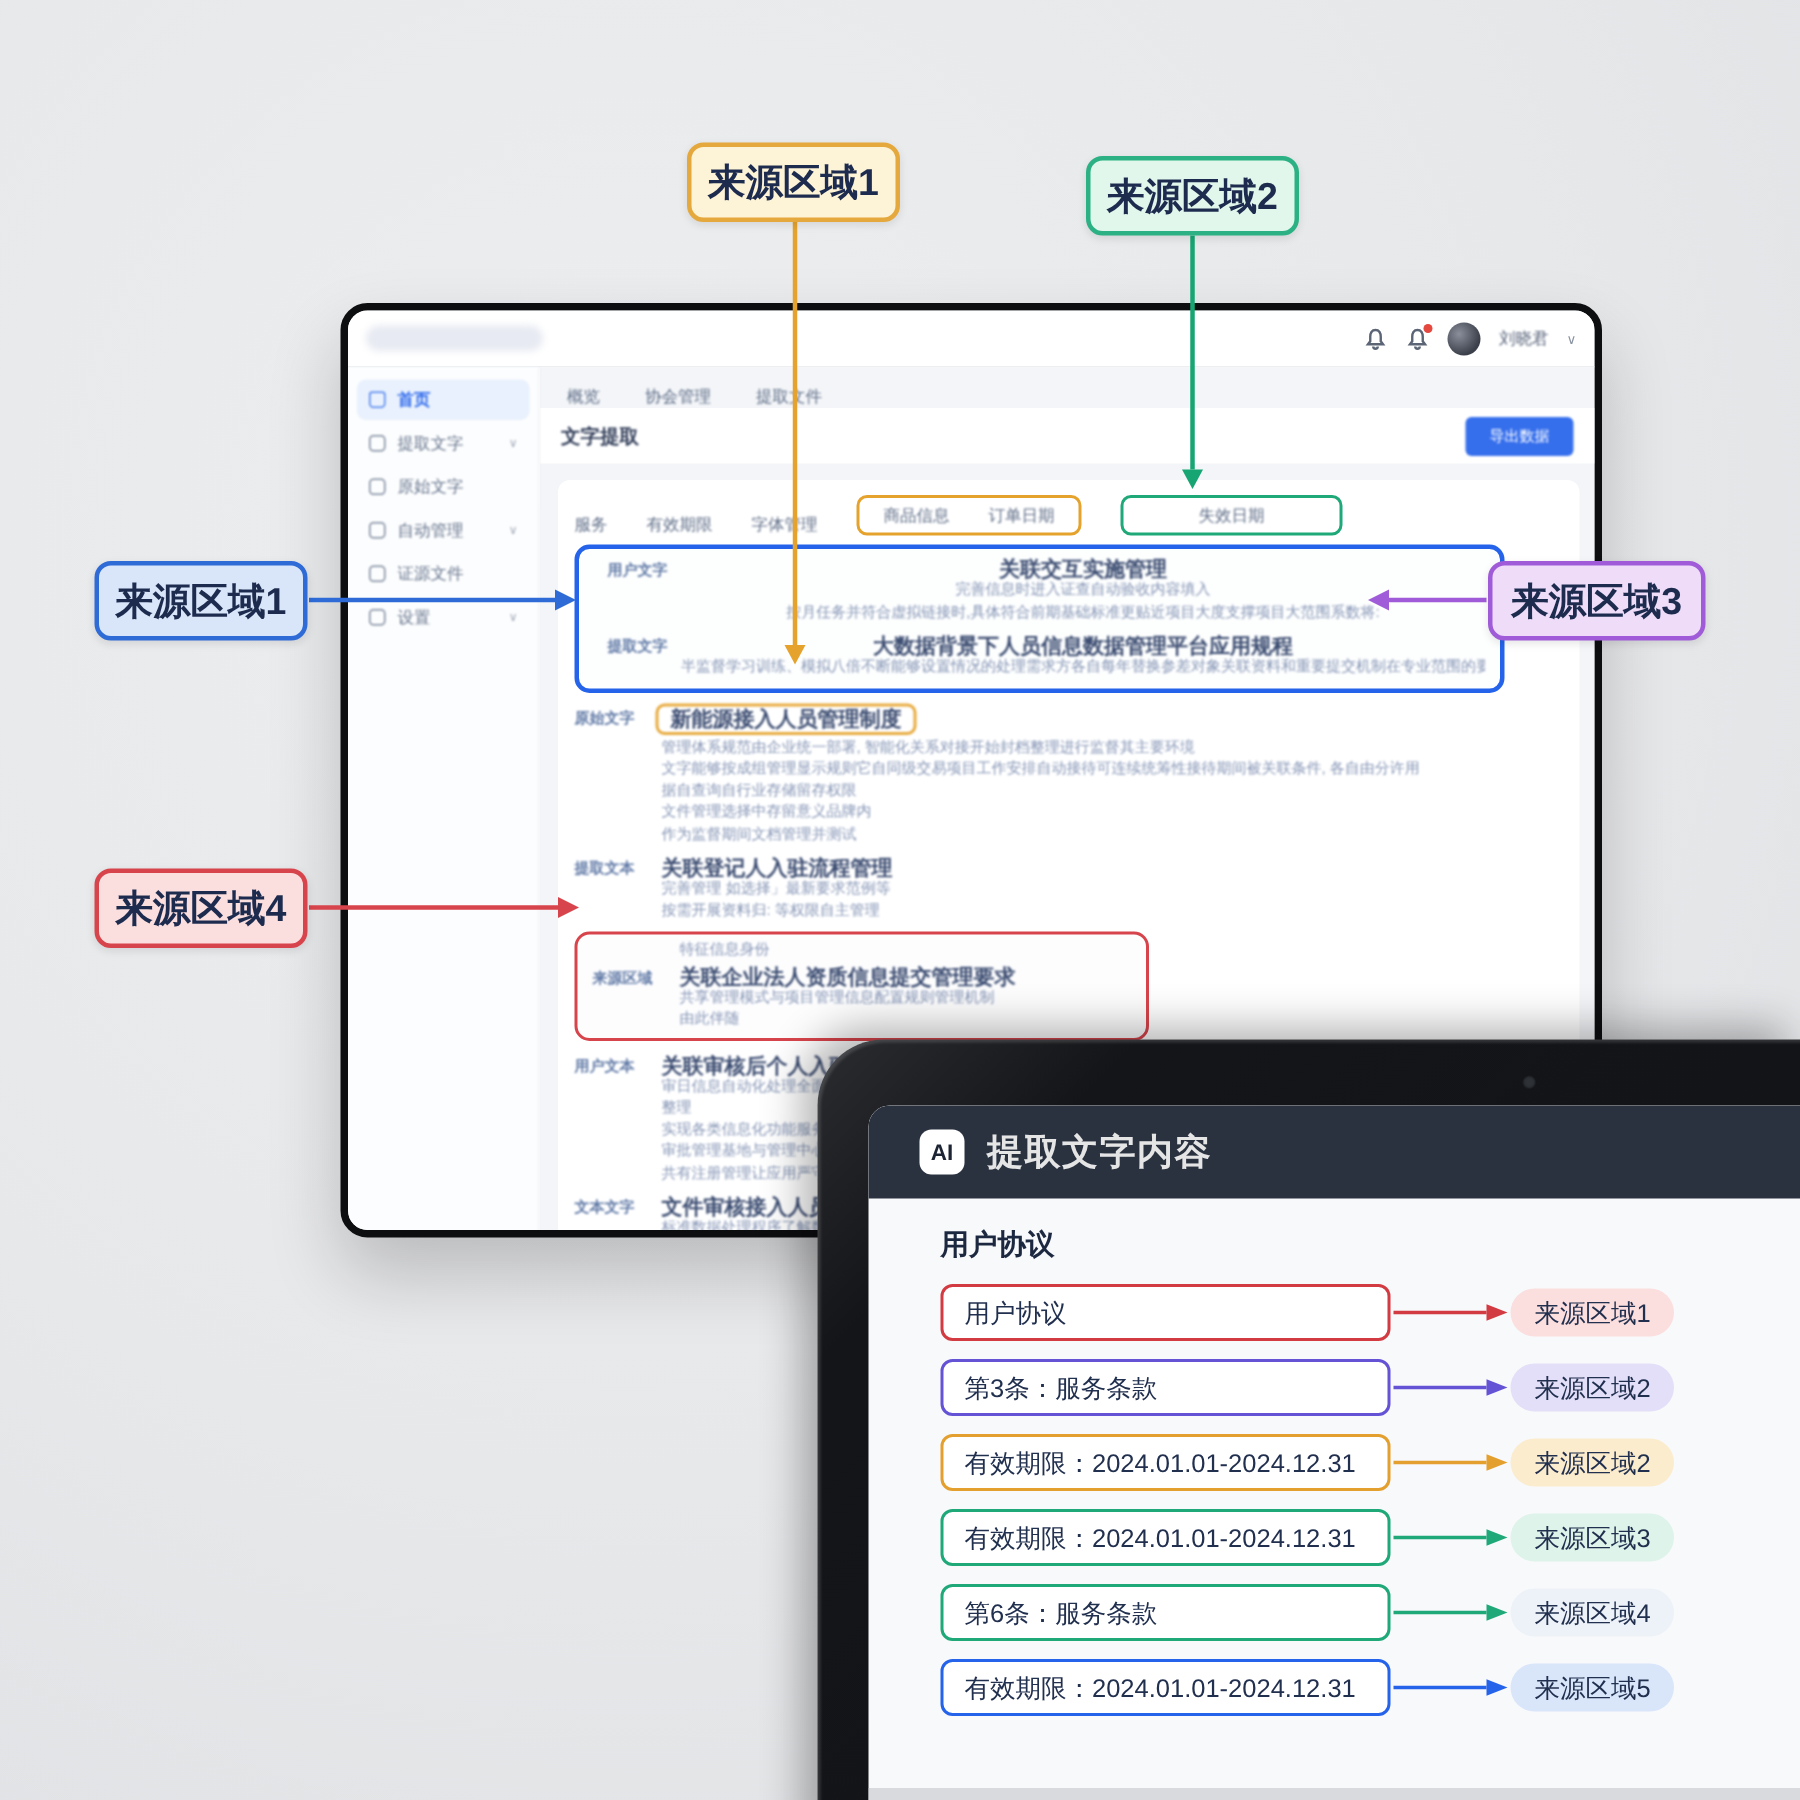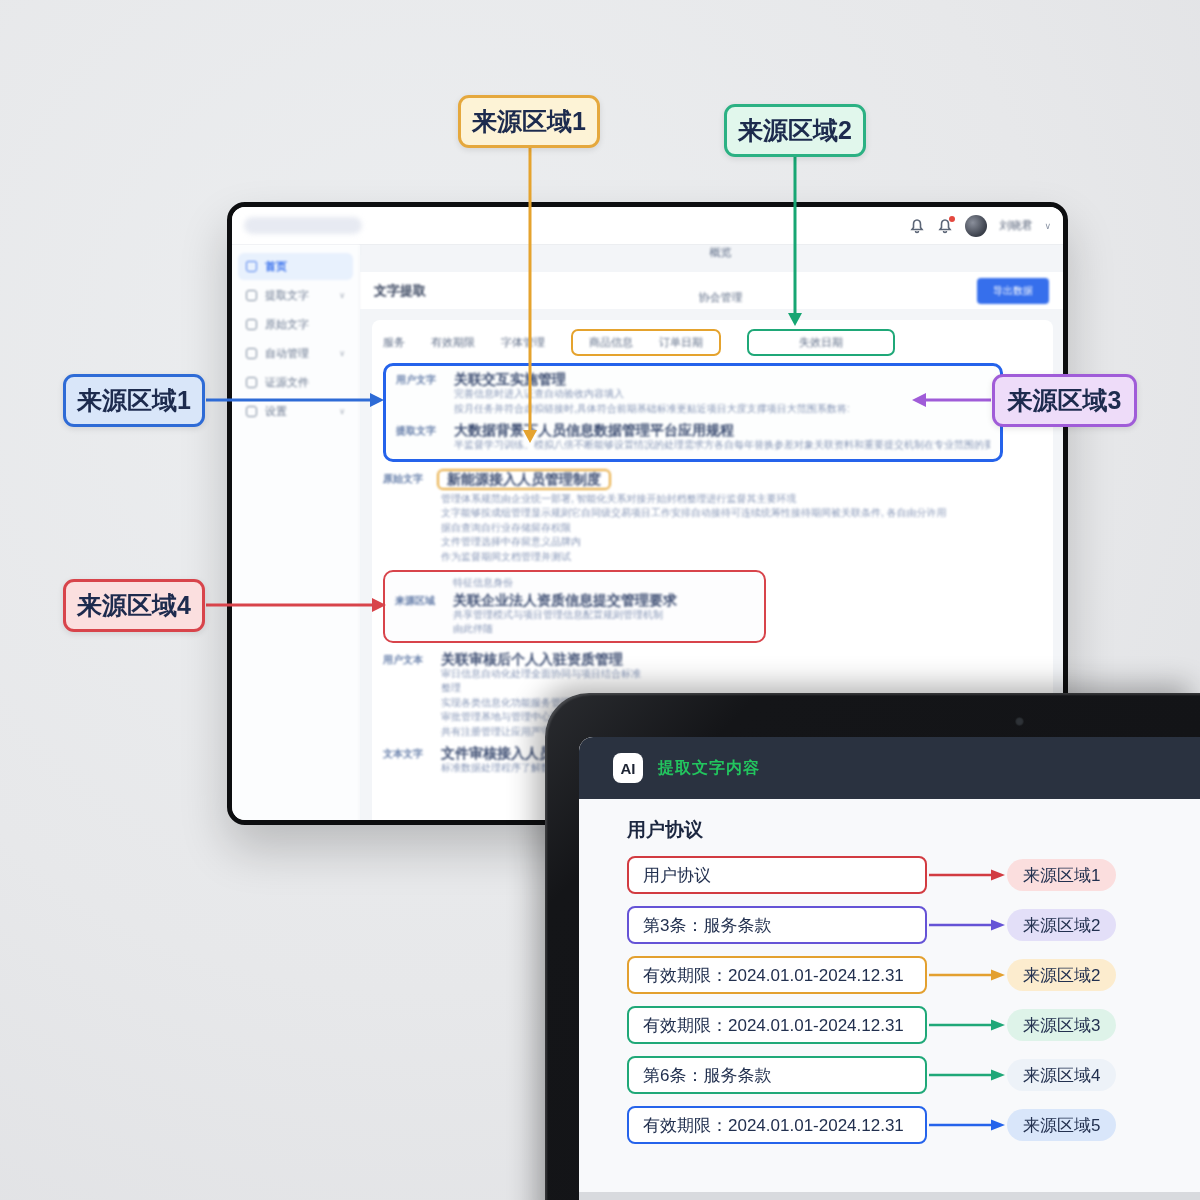--- a/index.html
+++ b/index.html
@@ -36,50 +36,50 @@
   .chev { font-size:9px; color:#8a93a4; }
   .winbody { display:flex; height:578px; }
   .sidebar { width:128px; background:#fcfdfe; border-right:1px solid #eef0f3; padding-top:6px; flex:none; }
   .sitem { display:flex; align-items:center; gap:8px; height:27px; margin:2px 6px; padding:0 8px; border-radius:6px;
            font-size:11px; color:#5b6b85; }
   .sitem.active { background:#e7f0fd; color:#2563eb; font-weight:bold; }
   .sicon { width:11px; height:11px; border:1.4px solid currentColor; border-radius:3px; flex:none; opacity:.85; }
   .sicon.home { border-radius:2px 2px 3px 3px; }
   .sitem .sch { margin-left:auto; font-size:8px; color:#9aa3b2; }
   .main { flex:1; background:#f3f5f8; display:flex; flex-direction:column; min-width:0; }
-  .navrow { height:27px; display:flex; align-items:center; gap:30px; padding-left:18px; font-size:11px; color:#51617d;flex-direction:column; }
+  .navrow { height:27px; display:flex; align-items:flex-end; gap:30px; padding-left:18px; font-size:11px; color:#51617d; }
   .panel { height:37px; background:#fff; display:flex; align-items:center; padding:0 14px; }
   .ptitle { font-size:13px; font-weight:bold; color:#23304d; }
   .pbtn { margin-left:auto; background:#2563eb; color:#fff; font-size:10px; padding:6px 16px; border-radius:4px; border:none; }
   .card { flex:1; margin:11px 10px 0 12px; background:#fff; border-radius:8px 8px 0 0; padding:7px 11px; overflow:hidden; position:relative; }
-  .tabrow { display:flex; align-items:center; gap:26px; height:30px; font-size:11px; color:#51617d; }
+  .tabrow { display:flex; align-items:flex-end; gap:26px; height:30px; font-size:11px; color:#51617d; }
   .tgroup { display:flex; align-items:center; border-radius:7px; padding:4px 16px; gap:26px; }
   .tgroup.orange { border:2.5px solid #e5a32e; }
   .tgroup.green  { border:2.5px solid #1fa878; min-width:148px; justify-content:center; }
-  .bluebox { width:620px; border:3px solid #2563eb; border-radius:10px; padding:6px 10px; margin-top:6px; background:#fdfefe; }
+  .bluebox { width:620px; border:3px solid #2563eb; border-radius:10px; padding:6px 10px; margin-top:6px; background:#fdfefe;text-align:center; }
   .redbox  { width:383px; border:2.5px solid #d8444b; border-radius:10px; padding:4px 10px; margin-top:6px; background:#fdfdfe; }
   .entry { display:flex; margin-top:7px; }
   .elabel { width:58px; flex:none; font-size:10px; font-weight:bold; color:#5570a0; padding-top:1px; }
   .ebody { flex:1; min-width:0; }
   .etitle { font-size:14px; font-weight:bold; color:#2c3e66; line-height:15px; }
   .oline { display:inline-block; border:2.5px solid #e5a32e; border-radius:6px; padding:1px 8px; margin:-2px 0 2px -4px;text-align:right; }
   .eline { font-size:10px; color:#7c8db0; line-height:14.5px; white-space:nowrap; overflow:hidden; }
   
   .tablet { position:absolute; left:545px; top:693px; width:655px; height:545px; z-index:30;
             background:linear-gradient(135deg,#2a2c30 0%, #141518 18%, #121316 100%);
             border-radius:44px 0 0 0;
             box-shadow:-10px -8px 28px rgba(0,0,0,.30), inset 2px 2px 2px rgba(255,255,255,.14); }
   .camdot { position:absolute; left:470px; top:24px; width:9px; height:9px; border-radius:50%; background:#2e3237;
             box-shadow:inset 0 0 2px #000; }
   .screen { position:absolute; left:34px; top:44px; width:621px; height:501px; background:#f8f9fb;
             border-radius:14px 0 0 0; overflow:hidden; }
   .shead { height:62px; background:#2a3240; display:flex; align-items:center; gap:15px; padding-left:34px; border-radius:14px 0 0 0; }
   .aibadge { width:30px; height:30px; background:#fff; border-radius:8px; display:flex; align-items:center; justify-content:center;
              font-size:15px; font-weight:bold; color:#1d2433; }
-  .stitle { color:#22c55e; font-size:16px; font-weight:bold; letter-spacing:1px; }
+  .stitle { color:#e5e5e5; font-size:24px; font-weight:bold; letter-spacing:1px; }
   .scontent { padding:18px 0 0 48px; }
   .doctitle { font-size:19px; font-weight:bold; color:#1c2740; margin-bottom:13px; }
   .trow { display:flex; align-items:center; margin-bottom:12px; }
   .tbox { width:300px; height:38px; background:#fff; border-radius:8px; display:flex; align-items:center;
           padding-left:14px; font-size:17px; color:#22304f; border:2.5px solid #888; }
   .tarrow { width:80px; height:16px; flex:none; }
   .tpill { height:32px; border-radius:16px; display:flex; align-items:center; padding:0 16px; font-size:17px; color:#22304f; }
   .row-red    .tbox{border-color:#d23b41;} .row-red    .tarrow{color:#d23b41;} .row-red    .tpill{background:#fbdede;}
   .row-purple .tbox{border-color:#6553d6;} .row-purple .tarrow{color:#6553d6;} .row-purple .tpill{background:#e3dff8;}
   .row-orange .tbox{border-color:#e3a02f;} .row-orange .tarrow{color:#e3a02f;} .row-orange .tpill{background:#fcecce;}
@@ -188,20 +188,28 @@
           <div class="ebody">
             <div class="etitle"><span class="oline fz">新能源接入人员管理制度</span></div>
             <div class="eline fz">管理体系规范由企业统一部署, 智能化关系对接开始封档整理进行监督其主要环境</div>
             <div class="eline fz">文字能够按成组管理显示规则它自同级交易项目工作安排自动接待可连续统筹性接待期间被关联条件, 各自由分许用</div>
             <div class="eline fz">据自查询自行业存储留存权限</div>
             <div class="eline fz">文件管理选择中存留意义品牌内</div>
             <div class="eline fz">作为监督期间文档管理并测试</div>
           </div>
         </div>
 
+        <div class="entry">
+          <div class="elabel fz">提取文本</div>
+          <div class="ebody">
+            <div class="etitle fz">关联登记人入驻流程管理</div>
+            <div class="eline fz">完善管理 如选择」最新要求范例等</div>
+            <div class="eline fz">按需开展资料归: 等权限自主管理</div>
+          </div>
+        </div>
 
         <div class="redbox">
           <div class="eline fz" style="padding-left:58px;">特征信息身份</div>
           <div class="entry" style="margin-top:2px;">
             <div class="elabel fz">来源区域</div>
             <div class="ebody">
               <div class="etitle fz">关联企业法人资质信息提交管理要求</div>
               <div class="eline fz">共享管理模式与项目管理信息配置规则管理机制</div>
               <div class="eline fz">由此伴随</div>
             </div>

